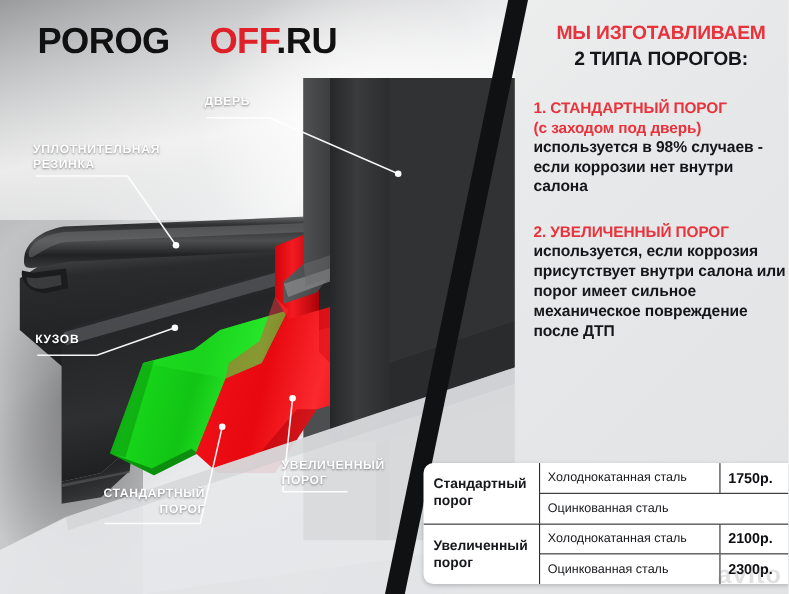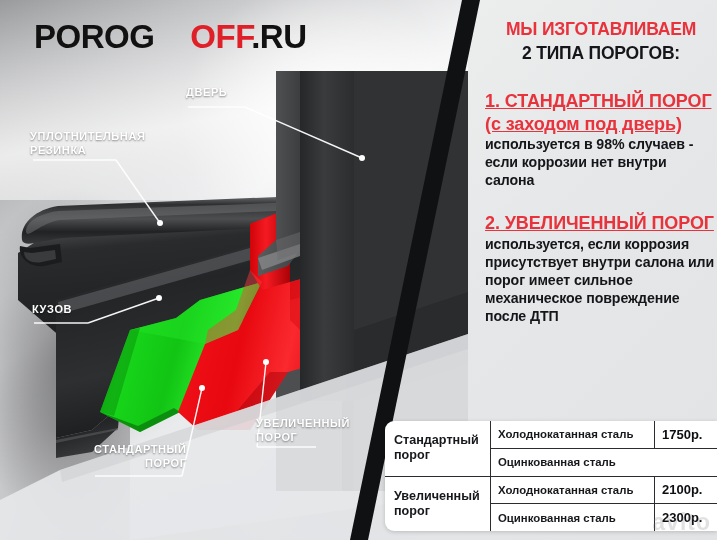--- a/index.html
+++ b/index.html
@@ -85,23 +85,22 @@
     white-space:nowrap;
   }
   .head-black{
     color:#15161a; font-weight:bold; font-size:17.5px;
     letter-spacing:-0.2px; text-align:center; margin-top:3px;
     white-space:nowrap;
   }
 
   .block{ margin-top:22px; }
   .block .t-red{
-    color:#e8323c; font-weight:bold; font-size:18px; line-height:1.26;
+    color:#e8323c; font-weight:bold; font-size:14px; line-height:1.26;
     letter-spacing:-0.1px;
-    text-decoration:underline;
   }
   .block .t-black{
     color:#15161a; font-weight:bold; font-size:14.2px; line-height:1.27;
     letter-spacing:-0.1px;
   }
   .block.b1{ margin-top:26px; }
   .block.b2{ margin-top:23px; }
 
   
   .ptable{
@@ -126,21 +125,21 @@
   .pt-left .cat:first-child{ border-bottom:1.6px solid #2b2c30; }
   .pt-right{ flex:1; display:flex; flex-direction:column; }
   .pt-row{
     flex:1; display:flex; align-items:center;
     border-left:1.6px solid #2b2c30;
   }
   .pt-row.sep{ border-top:1.3px solid #2b2c30; }
   .pt-row.thick{ border-top:1.6px solid #2b2c30; }
   .pt-mat{
     flex:1; padding-left:7px;
-    font-size:11.4px; font-weight:bold; color:#17181c;
+    font-size:11.4px; font-weight:normal; color:#17181c;
     white-space:nowrap;
   }
   .pt-price{
     width:63px; flex:0 0 63px;
     border-left:1.6px solid #2b2c30;
     height:100%;
     display:flex; align-items:center; padding-left:7px;
     font-size:13px; font-weight:bold; color:#0d0e11;
   }
 

